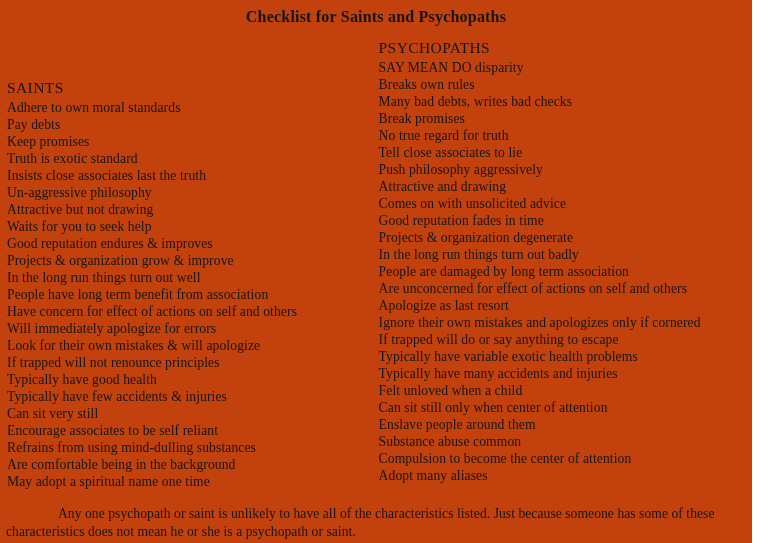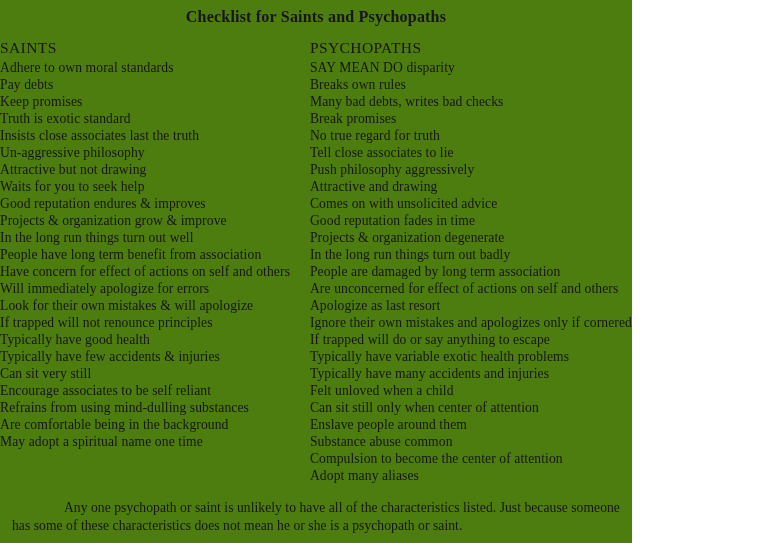--- a/index.html
+++ b/index.html
@@ -2,62 +2,64 @@
 <html><head>
 <meta charset="utf-8">
 <style>
   html, body {
     margin: 0;
     padding: 0;
     background: #ffffff;
   }
   .page {
     position: relative;
-    width: 632px;
+    width: 752px;
     height: 543px;
-    background: #4d7c0f;
+    background: #c2410c;
     color: #161616;
     font-family: "Liberation Serif", "DejaVu Serif", serif;
     overflow: hidden;
   }
   .doc-title {
     text-align: center;
     font-weight: bold;
     font-size: 16px;
     padding-top: 8px;
     letter-spacing: 0.2px;
   }
   .columns {
     display: flex;
     margin-top: 13px;
   }
   .col {
     box-sizing: border-box;
   }
   .col-left {
     width: 383px;
+    padding-left: 7px;
+    margin-top: 40px;
   }
   .col-right {
     width: 388px;
     padding-left: 5px;
   }
   .col-header {
     font-size: 15.5px;
     letter-spacing: 0.4px;
     margin-bottom: 2px;
   }
   .item-list .line {
     font-size: 13.6px;
     line-height: 17px;
     white-space: nowrap;
     letter-spacing: 0.1px;
   }
   .footer-note {
     margin-top: 15px;
-    padding: 0 6px 0 12px;
+    padding: 0 6px 0 6px;
     font-size: 13.6px;
     line-height: 17.5px;
     text-indent: 52px;
     letter-spacing: 0.05px;
   }
 </style>
 </head>
 <body>
 
 <div class="page">

